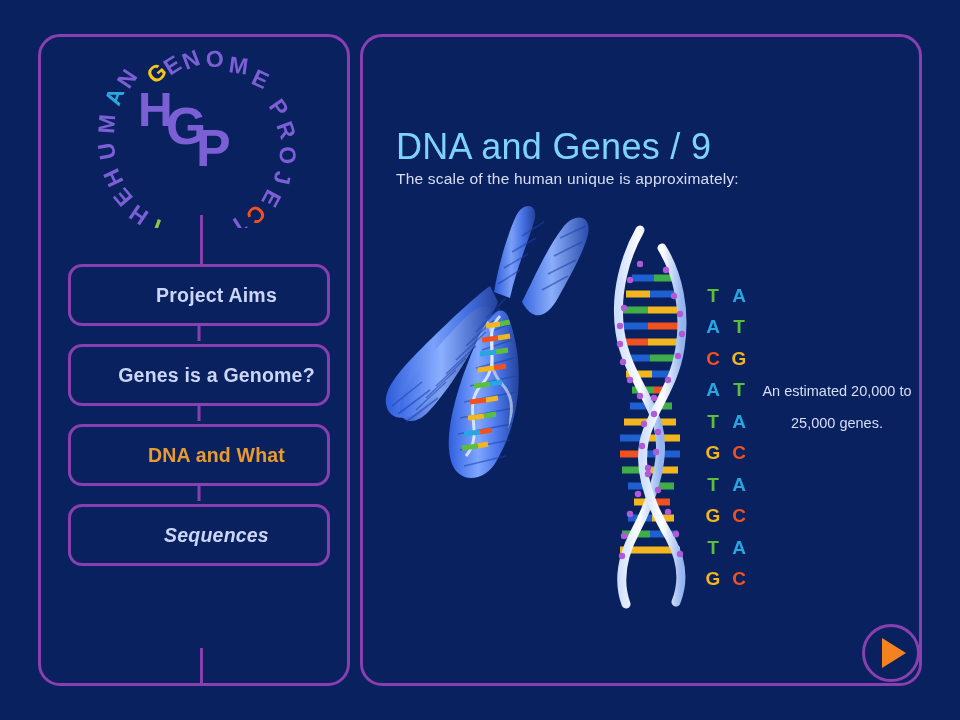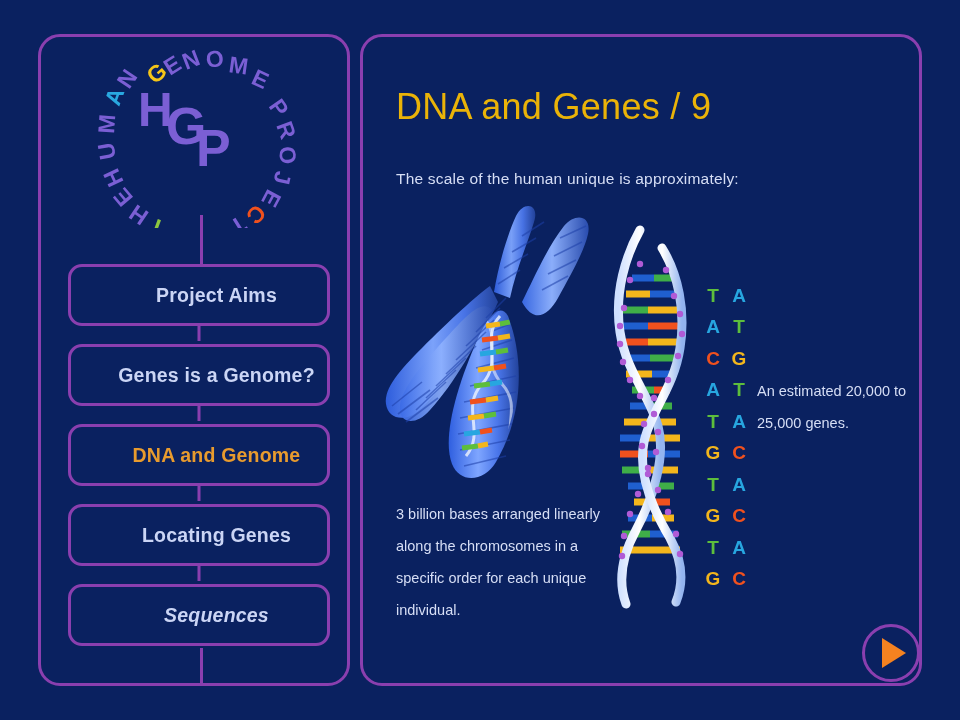--- a/index.html
+++ b/index.html
@@ -89,21 +89,21 @@
     font-family:"Liberation Sans", sans-serif;
   }
   .b-T { color:#5DBE3C; }
   .b-A { color:#27A6E0; }
   .b-C { color:#F0511E; }
   .b-G { color:#F3B61C; }
 
   
   #genes-note {
     position:absolute; left:757px; top:375px; width:160px;
-    font-size:14.5px; color:#D6DEF5; line-height:32px;
+    font-size:14.5px; color:#D6DEF5; line-height:32px;text-align:center;
   }
   #scale-note {
     position:absolute; left:396px; top:498px; width:220px;
     font-size:14.5px; color:#D6DEF5; line-height:32px;
   }
 
   
   #next-btn {
     position:absolute; left:862px; top:624px;
     width:58px; height:58px; border-radius:50%;
@@ -175,35 +175,31 @@
   <div id="nav">
     <div class="nav-btn">
       <span class="nav-label" style="color: rgb(203, 213, 245);">Project Aims</span>
       <span class="connector conn-mid"></span>
     </div>
     <div class="nav-btn">
       <span class="nav-label" style="color: rgb(203, 213, 245);">Genes is a Genome?</span>
       <span class="connector conn-mid"></span>
     </div>
     <div class="nav-btn active">
-      <span class="nav-label" style="color: rgb(232, 155, 46);">DNA and Genome</span>
-      <span class="connector conn-mid"></span>
-    </div>
-    <div class="nav-btn">
-      <span class="nav-label" style="color: rgb(203, 213, 245);">Locating Genes</span>
+      <span class="nav-label" style="color: rgb(232, 155, 46);">DNA and What</span>
       <span class="connector conn-mid"></span>
     </div>
     <div class="nav-btn">
       <span class="nav-label" style="color: rgb(203, 213, 245); font-style: italic;">Sequences</span>
     </div>
   </div>
 
   <div id="right-panel" class="panel"></div>
 
-  <h1 id="page-title" style="color: #eab308;">DNA and Genes / 9</h1>
+  <h1 id="page-title" style="color: #7dd3fc; margin-top: 40px;">DNA and Genes / 9</h1>
   <div id="subtitle">The scale of the human unique is approximately:</div>
 
   <svg id="chromosome" viewBox="0 0 240 300" xmlns="http://www.w3.org/2000/svg">
     <defs>
       <linearGradient id="chrg" x1="0" y1="0" x2="1" y2="0">
         <stop offset="0%" stop-color="#2f5fe0"></stop>
         <stop offset="42%" stop-color="#7fa6ff"></stop>
         <stop offset="70%" stop-color="#4a76ea"></stop>
         <stop offset="100%" stop-color="#23439c"></stop>
       </linearGradient>
@@ -410,19 +406,18 @@
         <span class="base b-T" style="color: rgb(93, 190, 60);">T</span>
         <span class="base b-A" style="color: rgb(39, 166, 224);">A</span>
       </div>
       <div class="base-row">
         <span class="base b-G" style="color: rgb(243, 182, 28);">G</span>
         <span class="base b-C" style="color: rgb(240, 81, 30);">C</span>
       </div>
     </div>
 
   <div id="genes-note">An estimated 20,000 to 25,000 genes.</div>
-  <div id="scale-note">3 billion bases arranged linearly along the chromosomes in a specific order for each unique individual.</div>
 
   <div id="next-btn">
     <div id="next-tri"></div>
   </div>
 
 </div>
 
 </body></html>

